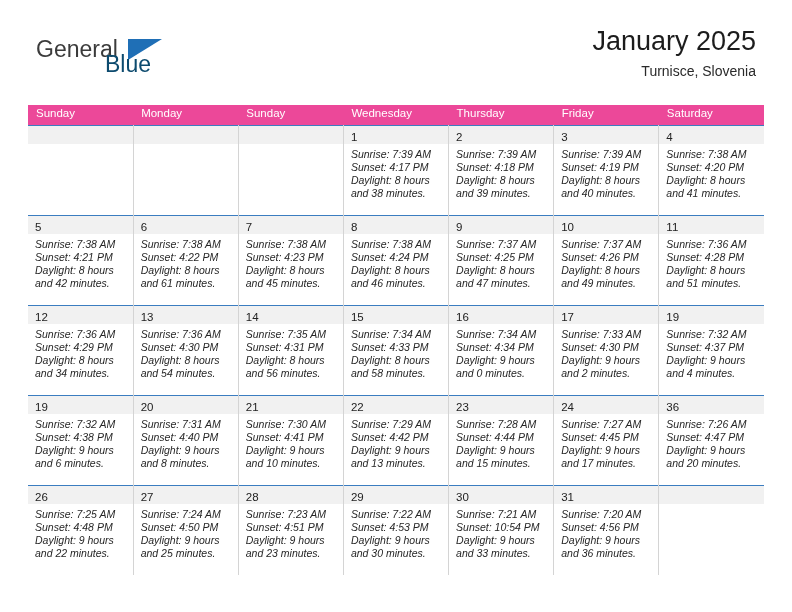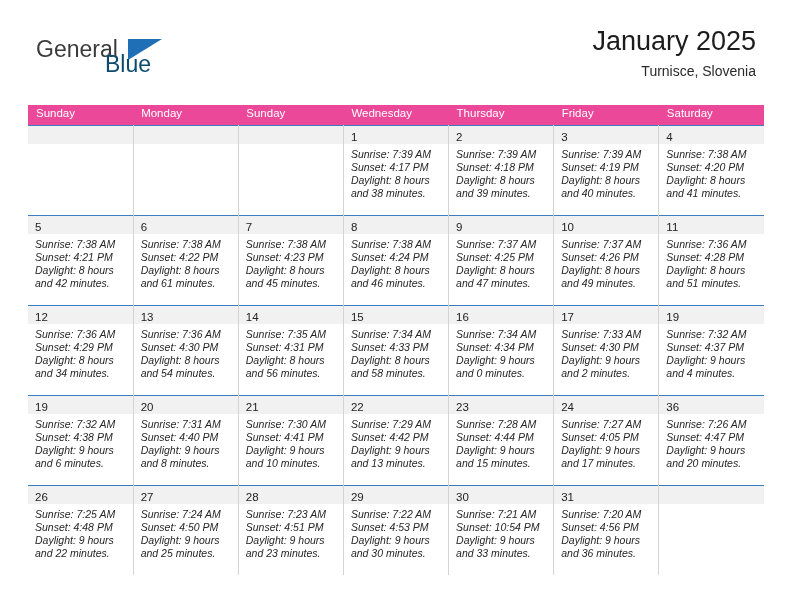--- a/index.html
+++ b/index.html
@@ -404,21 +404,21 @@
               <div class="cell-line">Sunrise: 7:28 AM</div>
               <div class="cell-line">Sunset: 4:44 PM</div>
               <div class="cell-line">Daylight: 9 hours</div>
               <div class="cell-line">and 15 minutes.</div>
             </div>
           </td>
           <td>
             <div class="daynum-band"><span class="daynum">24</span></div>
             <div class="cell-body">
               <div class="cell-line">Sunrise: 7:27 AM</div>
-              <div class="cell-line">Sunset: 4:05 PM</div>
+              <div class="cell-line">Sunset: 4:45 PM</div>
               <div class="cell-line">Daylight: 9 hours</div>
               <div class="cell-line">and 17 minutes.</div>
             </div>
           </td>
           <td class="last-col">
             <div class="daynum-band"><span class="daynum">36</span></div>
             <div class="cell-body">
               <div class="cell-line">Sunrise: 7:26 AM</div>
               <div class="cell-line">Sunset: 4:47 PM</div>
               <div class="cell-line">Daylight: 9 hours</div>

